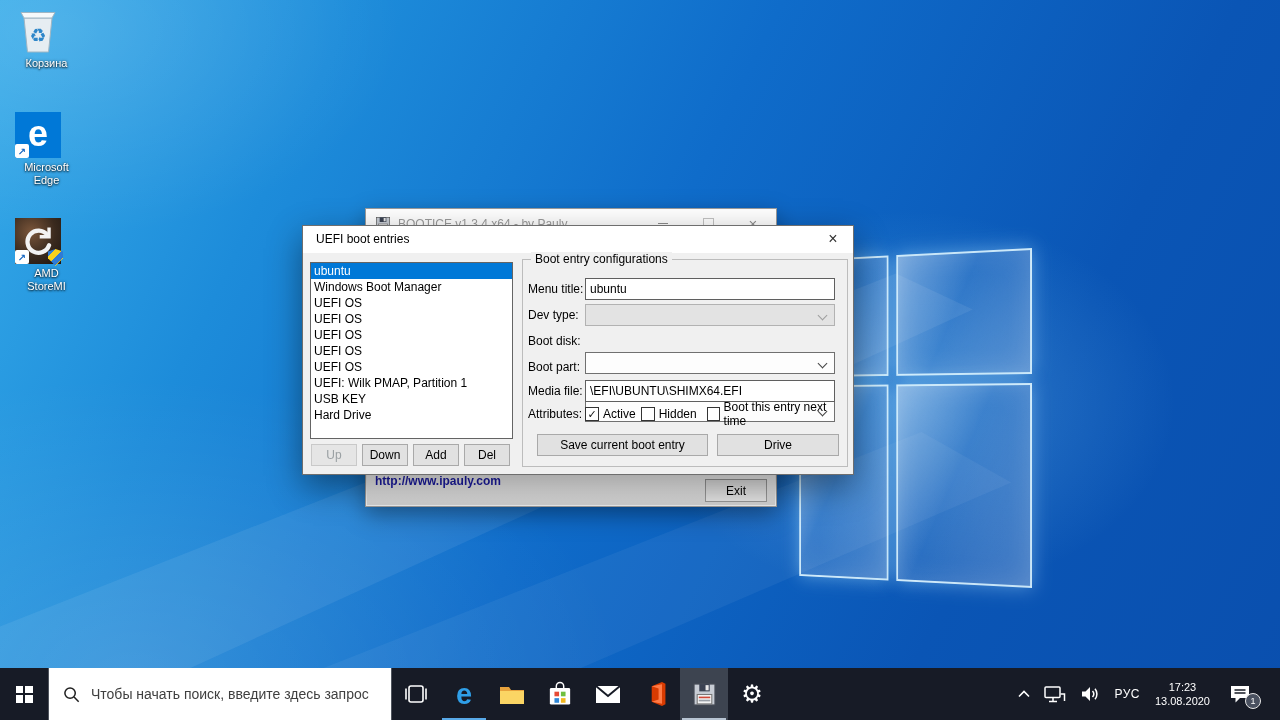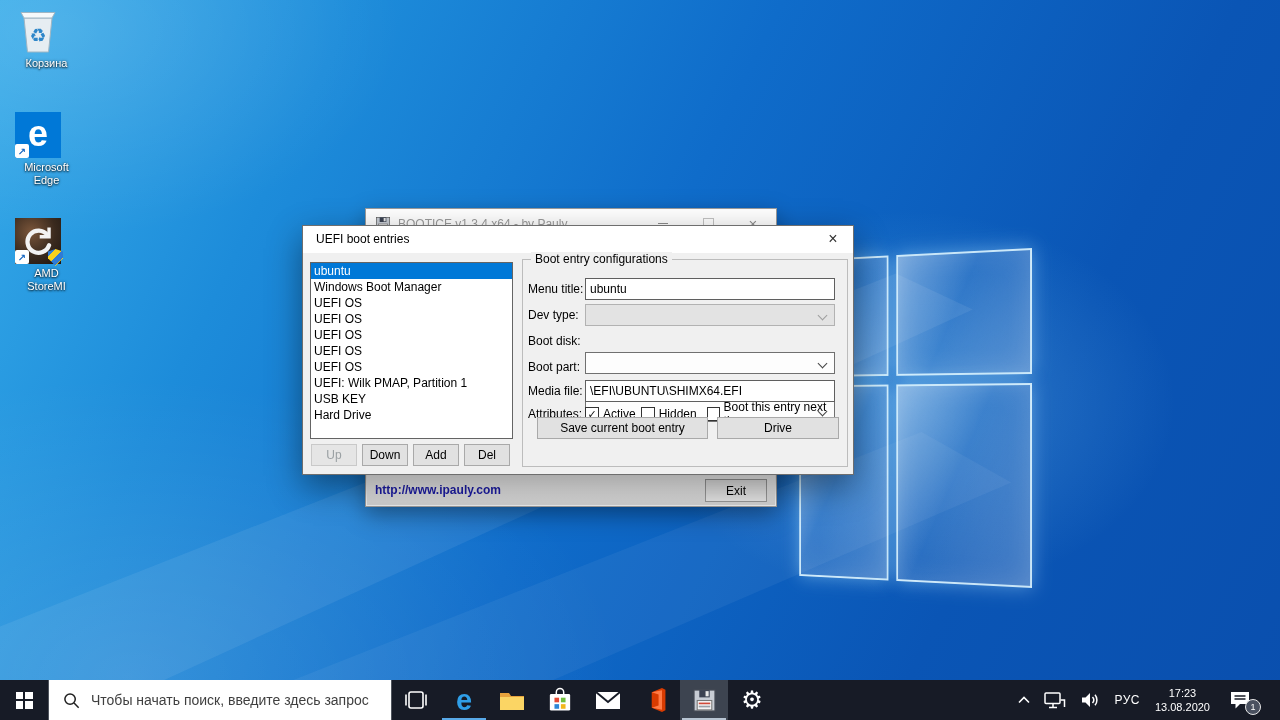--- a/index.html
+++ b/index.html
@@ -42,21 +42,21 @@
   .bootice{position:absolute;left:365px;top:208px;width:410px;height:297px;z-index:10;
     background:#f0f0f0;border:1px solid #9b9b9b;box-shadow:0 8px 22px rgba(0,0,0,.35);}
   .bootice-titlebar{position:absolute;left:0;top:0;right:0;height:30px;background:#fff;display:flex;align-items:center;}
   .bootice-title{margin-left:32px;font-size:12px;color:#9b9b9b;}
   .bt-icon{position:absolute;left:9px;top:7px;width:16px;height:16px;}
   .cap-btn{position:absolute;top:0;width:32px;height:28px;display:grid;place-items:center;}
   .glyph-min{width:10px;height:1px;background:#8d8d8d;}
   .glyph-max{width:9px;height:9px;border:1px solid #c3c3c3;}
   .glyph-x{font-size:15px;color:#8d8d8d;line-height:1;}
   .bootice-bottom{position:absolute;left:1px;right:1px;bottom:1px;height:31px;
-    background:linear-gradient(#ffffff,#d2d2d2);display:flex;align-items:center;}
+    background:linear-gradient(#ffffff,#d2d2d2);display:flex;align-items:flex-start;}
   .bootice-link{margin-left:8px;font-size:12px;font-weight:bold;color:#1c1ca8;}
   .exit-btn{position:absolute;right:8px;top:5px;width:60px;height:21px;background:#e7e7e7;
     border:1px solid #9a9a9a;font-size:12px;display:grid;place-items:center;}
 
   
   .dlg{position:absolute;left:302px;top:225px;width:550px;height:248px;z-index:20;
     background:#f0f0f0;border:1px solid #6e6e6e;box-shadow:0 12px 32px rgba(0,0,0,.42);font-size:12px;color:#000;}
   .dlg-titlebar{position:absolute;left:0;top:0;right:0;height:27px;background:#fff;}
   .dlg-title{position:absolute;left:13px;top:0;line-height:27px;font-size:12px;color:#000;}
   .dlg-close{position:absolute;right:6px;top:1px;width:28px;height:24px;display:grid;place-items:center;
@@ -78,27 +78,27 @@
     padding-right:20px;white-space:pre;overflow:hidden;}
   .combo .chev{position:absolute;right:8px;top:7px;width:6px;height:6px;
     border-right:1.5px solid #444;border-bottom:1.5px solid #444;transform:rotate(45deg);background:none;}
   .combo.disabled{background:#e3e3e3;color:#6f6f6f;border-color:#b2b2b2;}
   .combo.disabled .chev{border-color:#9e9e9e;}
   .attr-row{position:absolute;left:282px;top:180px;width:260px;height:16px;display:flex;align-items:center;}
   .cb{display:inline-flex;align-items:center;margin-right:5px;}
   .cb:nth-child(3){margin-left:5px;}
   .cb-box{width:12px;height:12px;background:#fff;border:1px solid #333;margin-right:4px;
     font-size:11px;line-height:12px;text-align:center;color:#111;font-weight:bold;}
-  .big-btn{position:absolute;top:191px;height:22px;background:#e1e1e1;border:1px solid #a9a9a9;
+  .big-btn{position:absolute;top:208px;height:22px;background:#e1e1e1;border:1px solid #a9a9a9;
     font-size:12px;display:grid;place-items:center;box-sizing:border-box;}
   .btn-save{left:234px;width:171px;}
   .btn-close{left:414px;width:122px;}
 
   
-  .taskbar{position:absolute;left:0;bottom:0;width:1280px;height:40px;background:#171b26;z-index:50;
+  .taskbar{position:absolute;left:0;bottom:0;width:1280px;height:52px;background:#171b26;z-index:50;
     display:flex;align-items:stretch;}
   .tb-btn{width:48px;display:grid;place-items:center;position:relative;}
   .start-grid{width:17px;height:17px;display:grid;grid-template-columns:1fr 1fr;grid-template-rows:1fr 1fr;gap:2px;}
   .start-grid span{background:#fff;}
   .searchbox{width:344px;background:#fff;border:1px solid #50555e;border-bottom:none;border-top:none;
     display:flex;align-items:center;gap:11px;padding-left:14px;box-sizing:border-box;}
   .searchbox .ph{font-size:14px;color:#3f3f3f;white-space:nowrap;}
   .app{width:48px;display:grid;place-items:center;position:relative;}
   .app.running::after{content:"";position:absolute;left:2px;right:2px;bottom:0;height:2px;background:#58a9e8;}
   .app.active{background:#3d4450;}

